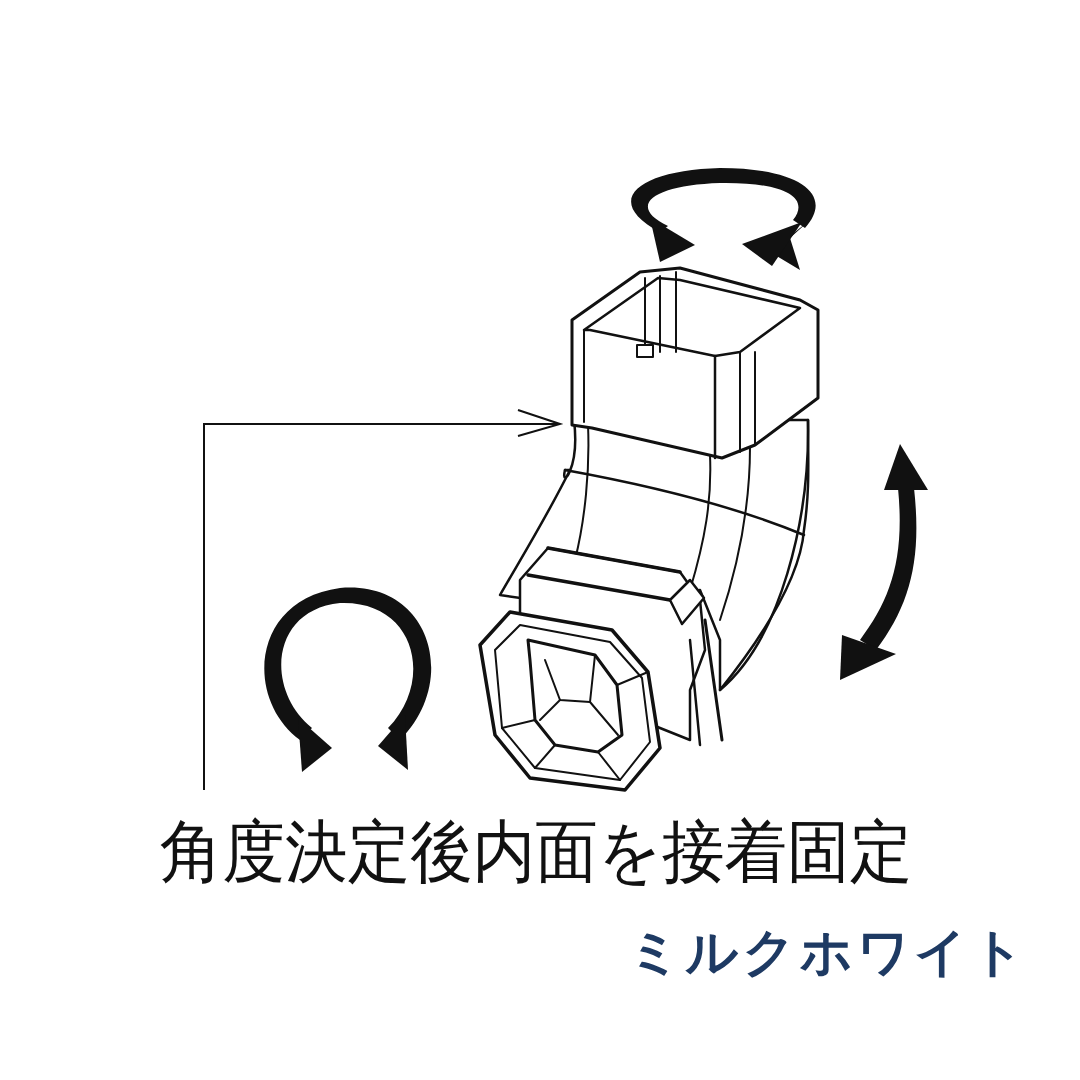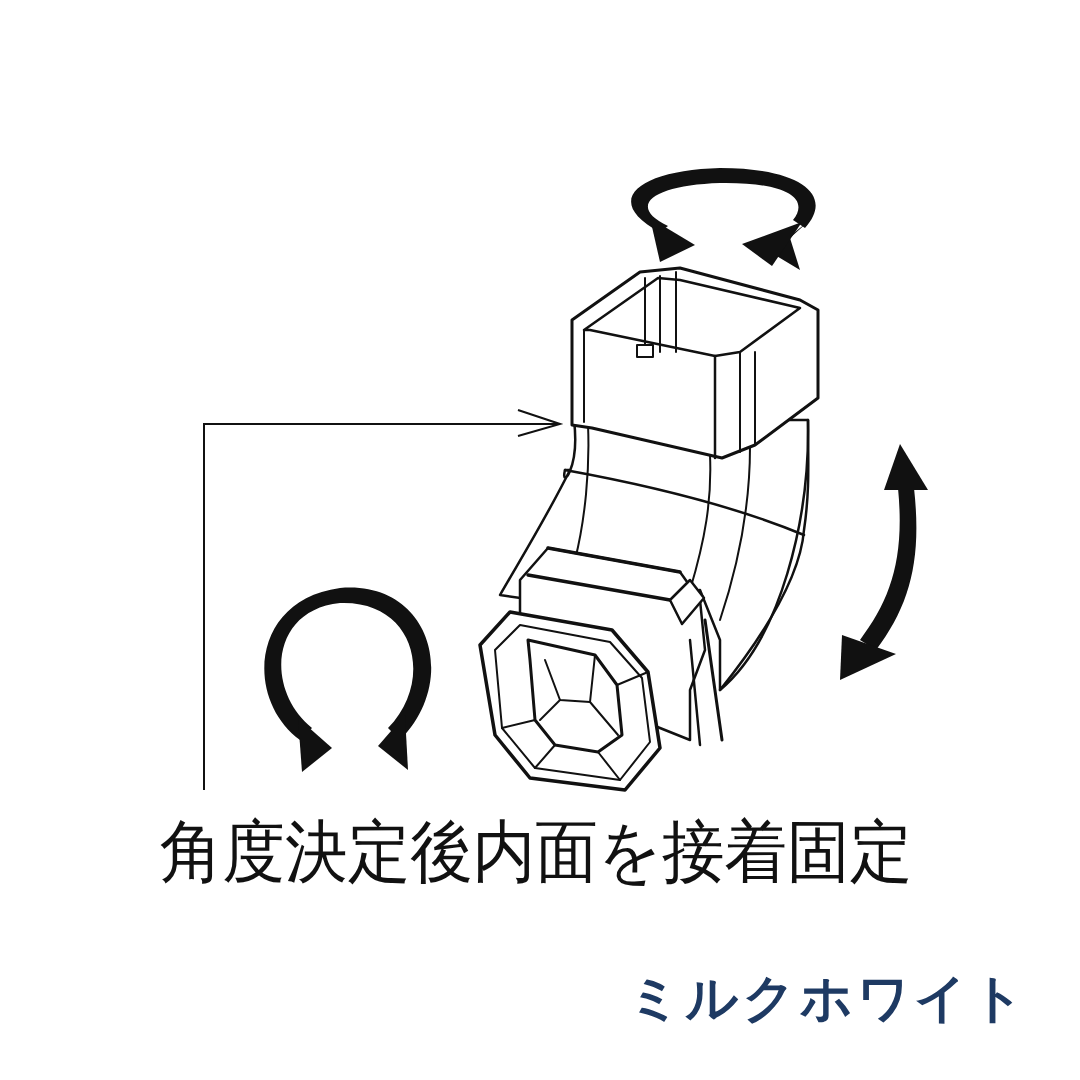--- a/index.html
+++ b/index.html
@@ -29,21 +29,21 @@
       color: #111111;
       letter-spacing: 0px;
       white-space: nowrap;
       font-weight: normal;
       transform: scaleX(0.92);
       transform-origin: left center;
     }
     .color-label {
       position: absolute;
       left: 628px;
-      top: 966px;
+      top: 920px;
       font-size: 52px;
       line-height: 64px;
       font-weight: bold;
       white-space: nowrap;
       letter-spacing: 4px;
     }
   </style>
 </head>
 <body>
 

